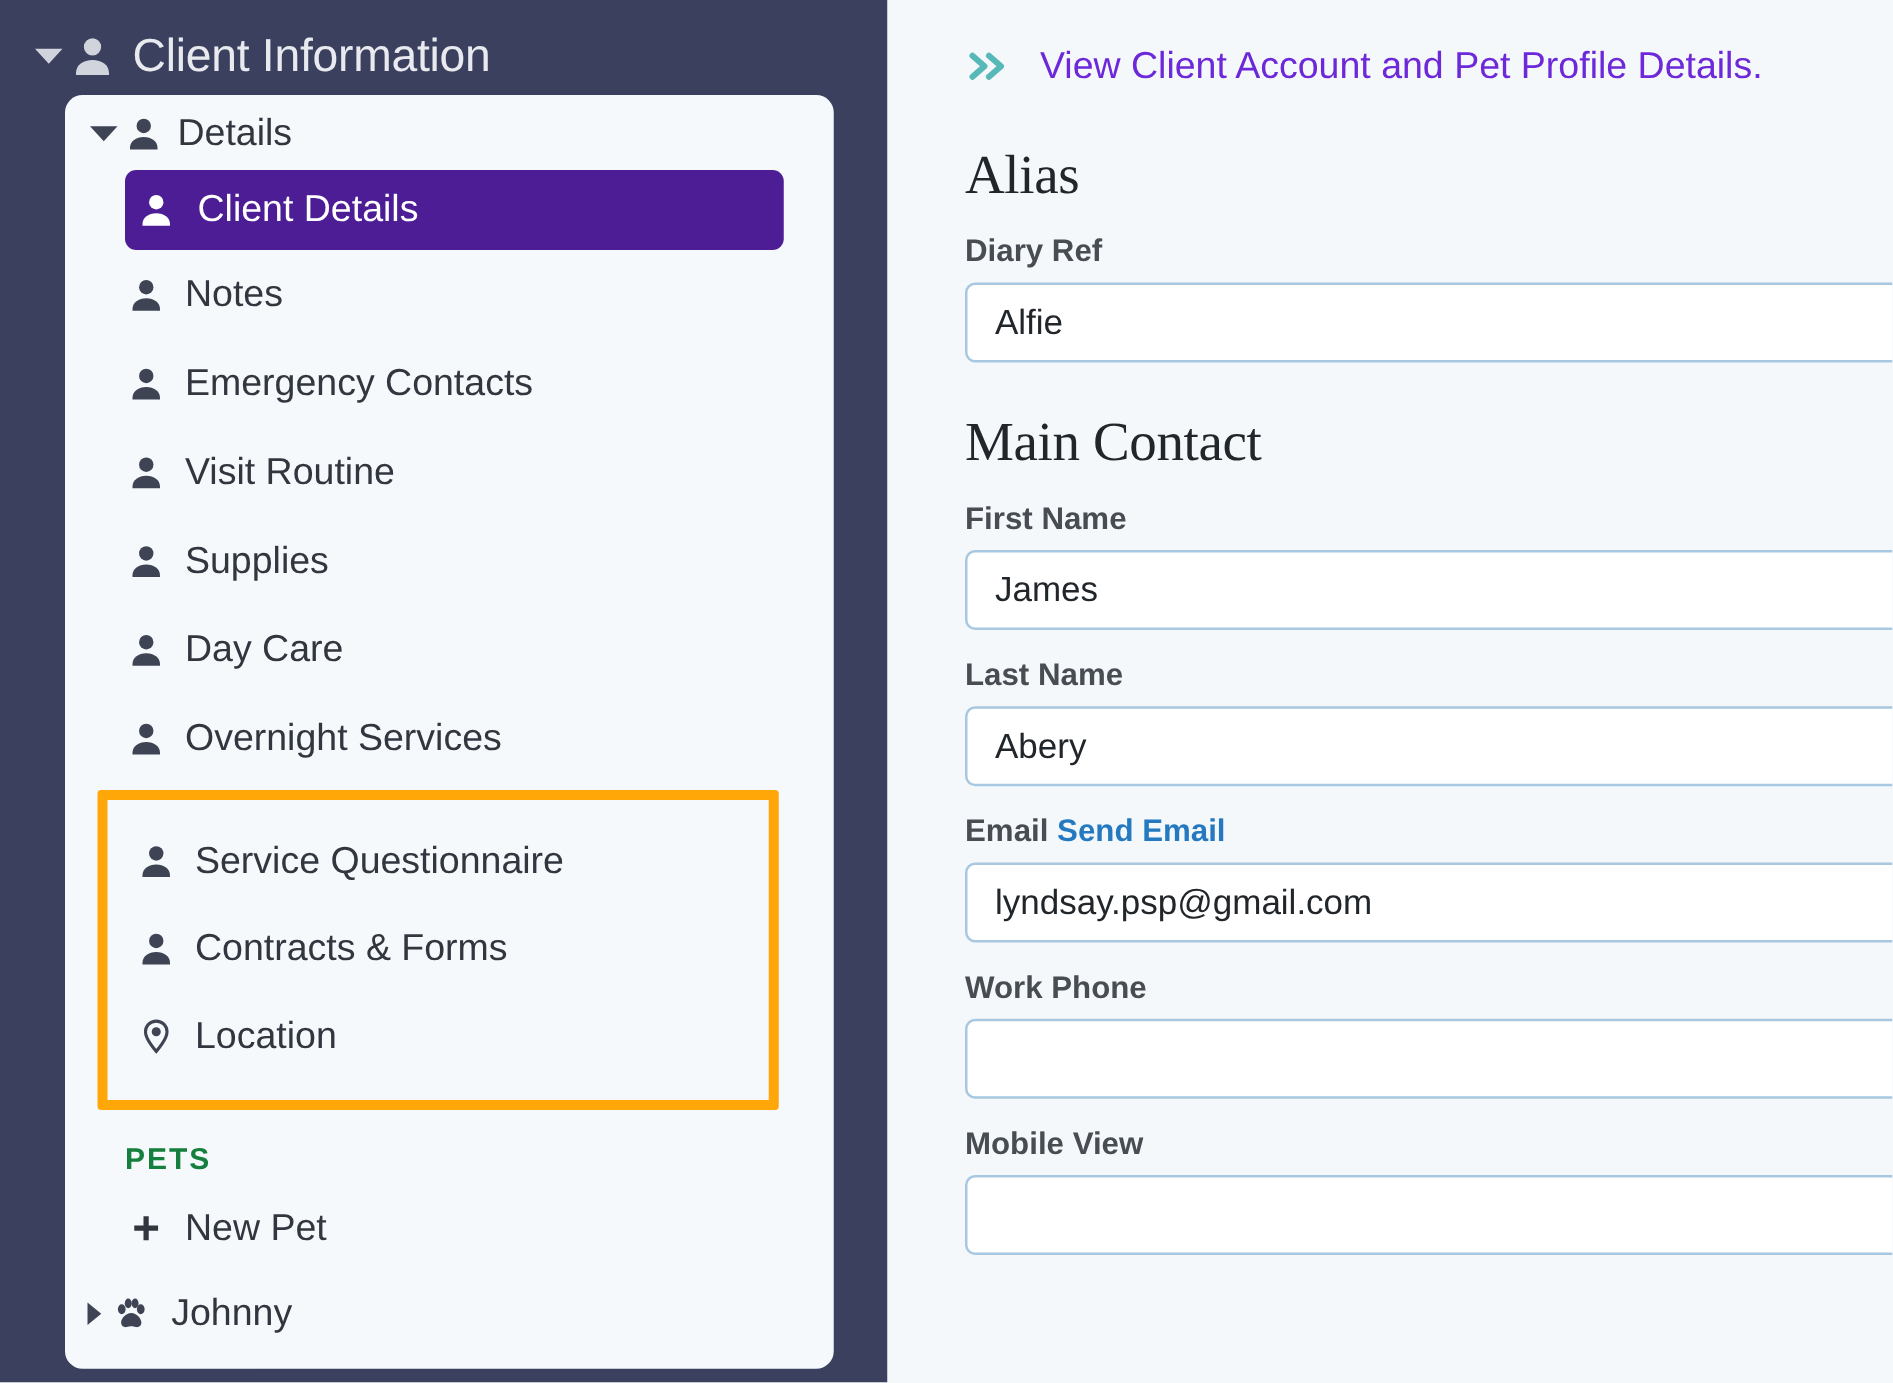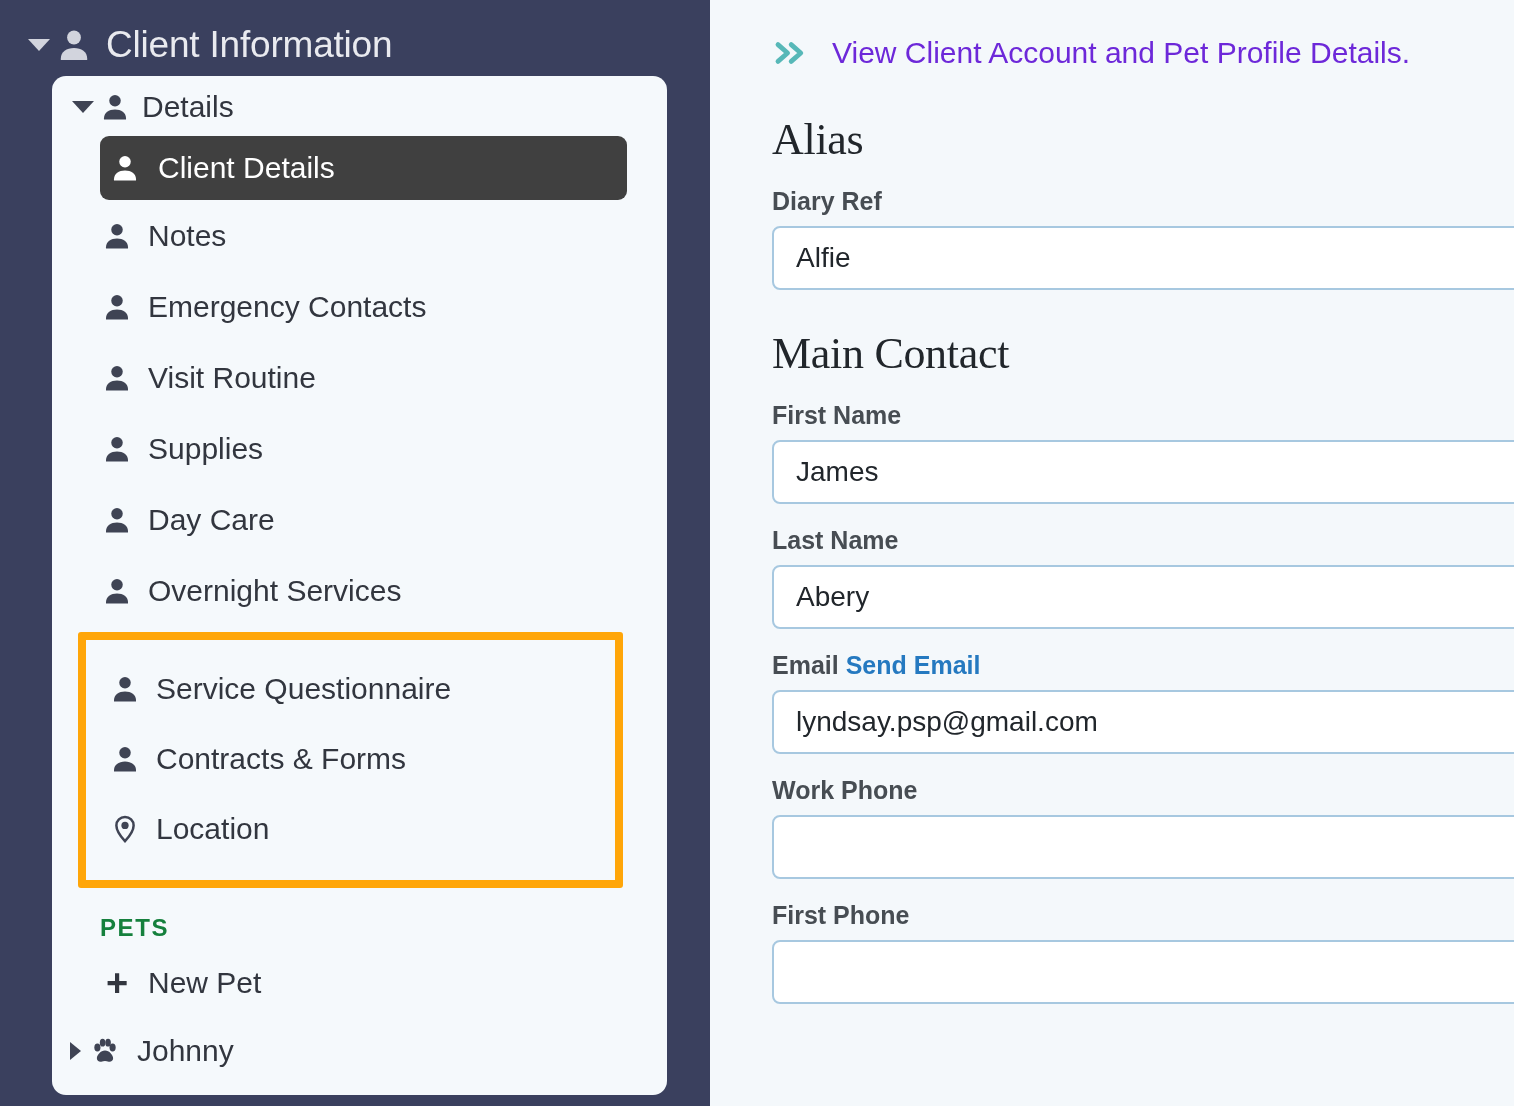--- a/index.html
+++ b/index.html
@@ -69,21 +69,21 @@
   .nav-item {
     display: flex; align-items: center;
     height: 71px;
     padding-left: 50px;
     font-size: 30px;
     color: #32363f;
     white-space: nowrap;
   }
   .nav-item .label { margin-left: 16px; }
   .nav-item.active {
-    background: #404040;
+    background: #4c1d95;
     color: #ffffff;
     border-radius: 9px;
     margin: 0 40px 0 48px;
     padding-left: 10px;
     height: 64px;
   }
   .nav-item.active .label { margin-left: 18px; }
 
   
   .highlight-box {
@@ -337,18 +337,18 @@
       </div>
       <input class="input" type="text" value="lyndsay.psp@gmail.com" style="">
     </div>
 
     <div class="field">
       <div class="field-label">Work Phone</div>
       <input class="input" type="text" value="" style="">
     </div>
 
     <div class="field">
-      <div class="field-label">First Phone</div>
+      <div class="field-label">Mobile View</div>
       <input class="input" type="text" value="" style="">
     </div>
 
   </div>
 </div>
 
 </body></html>

